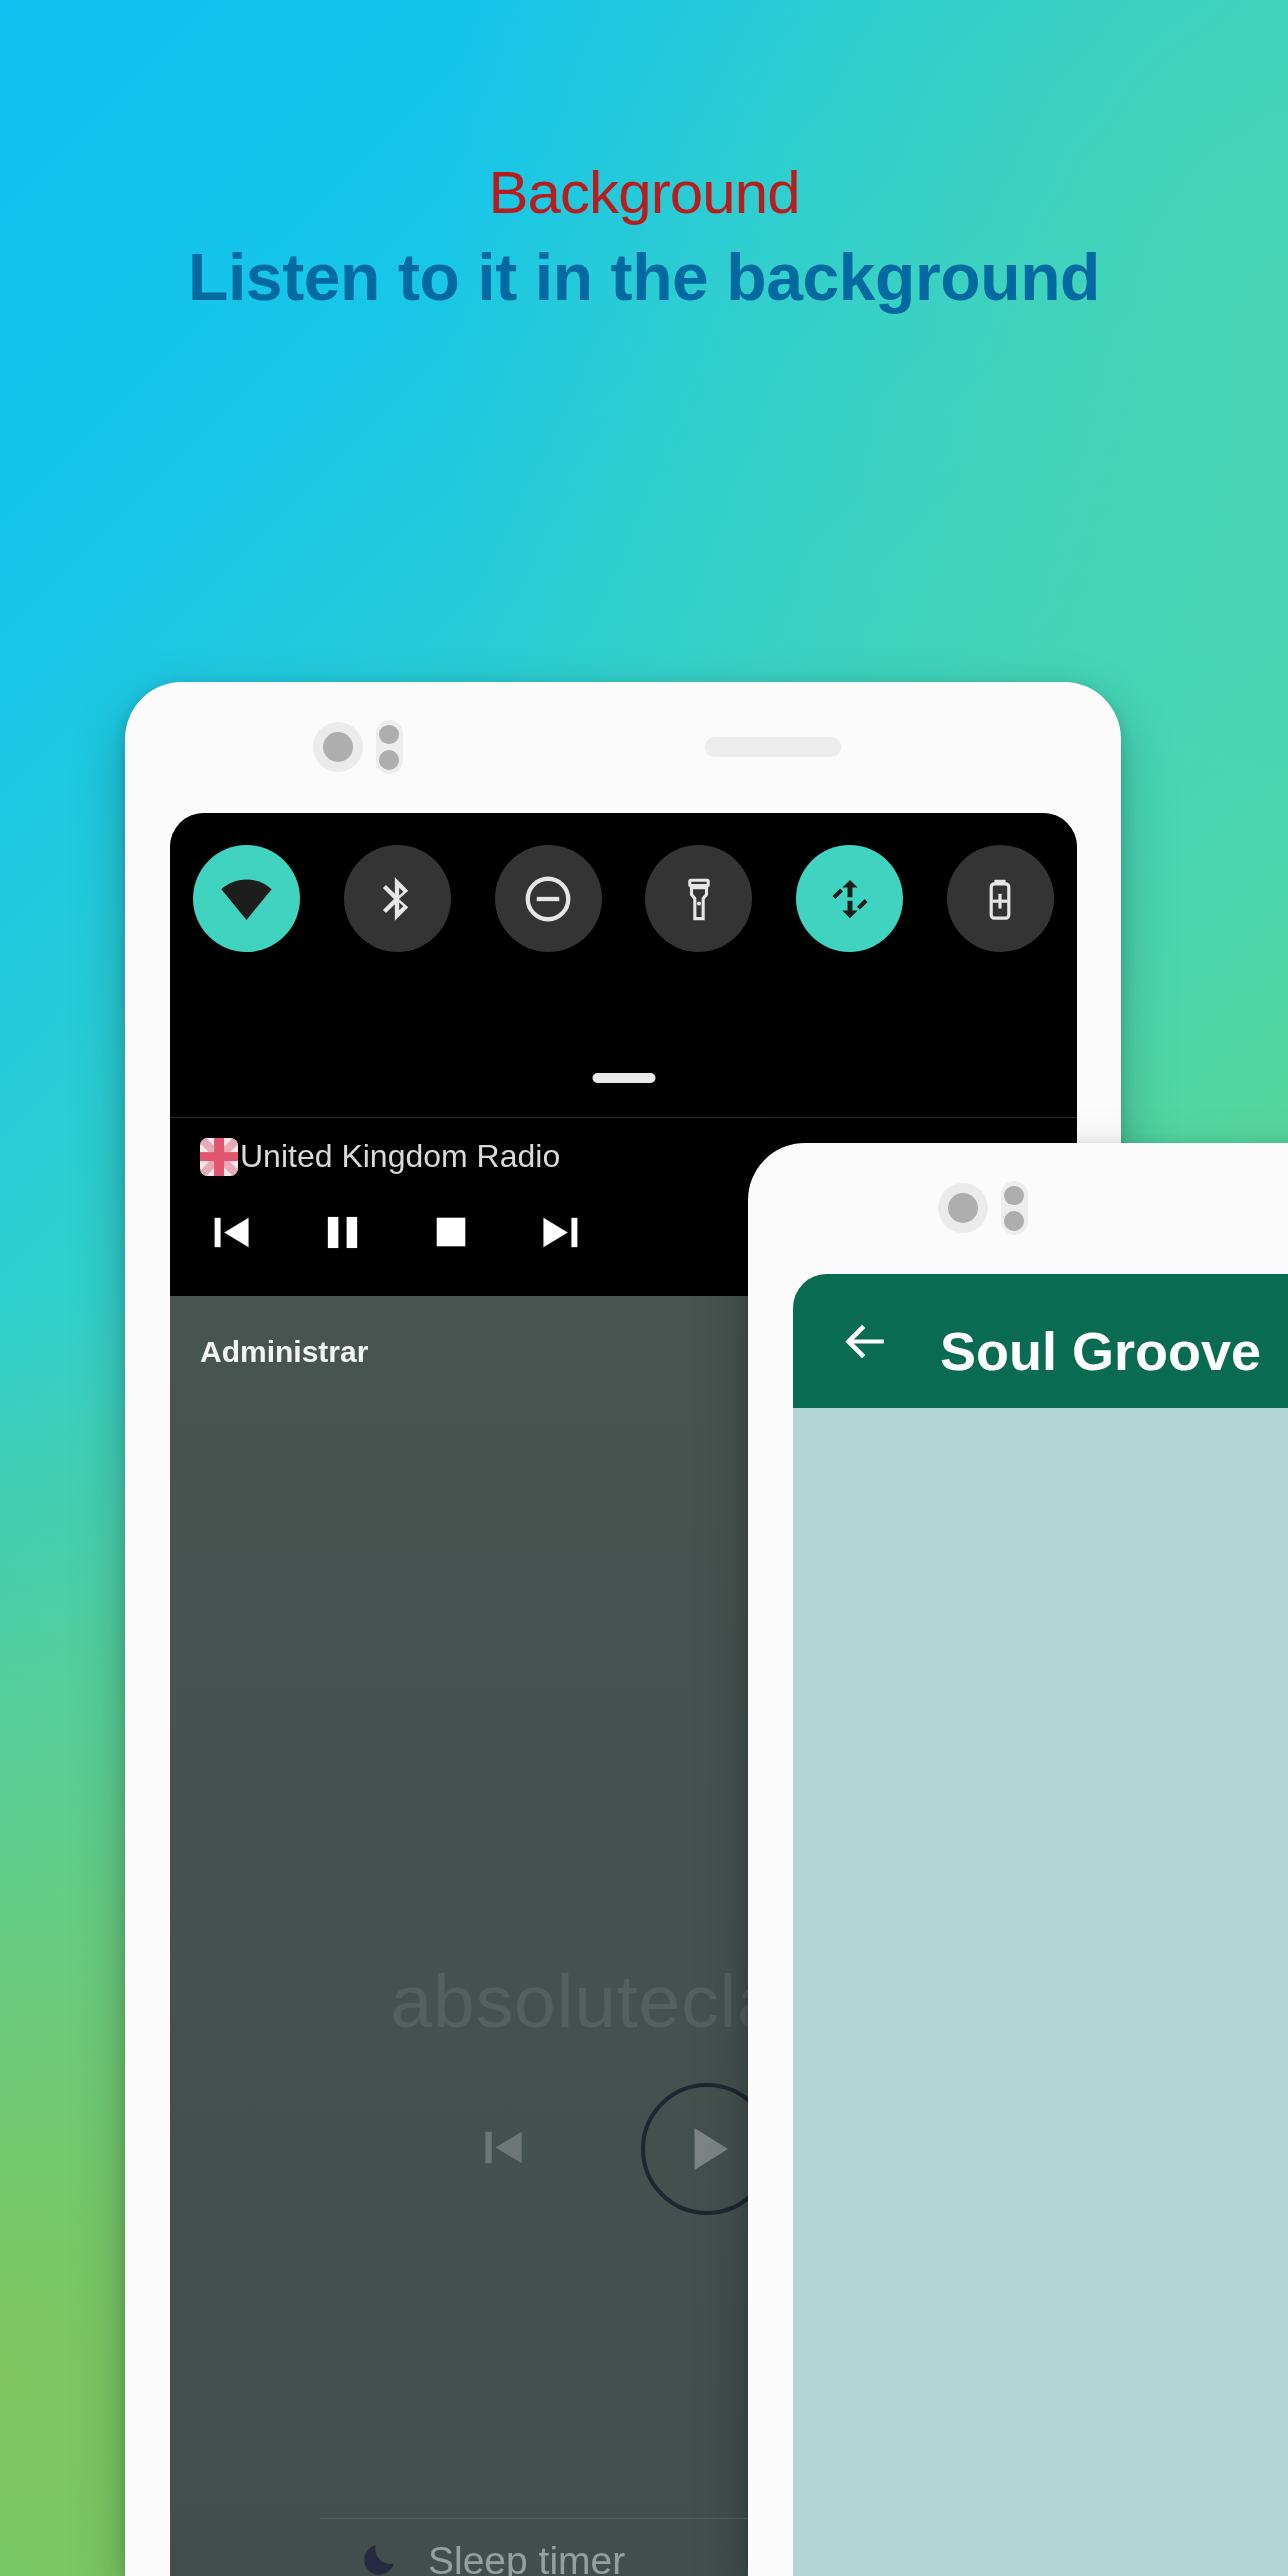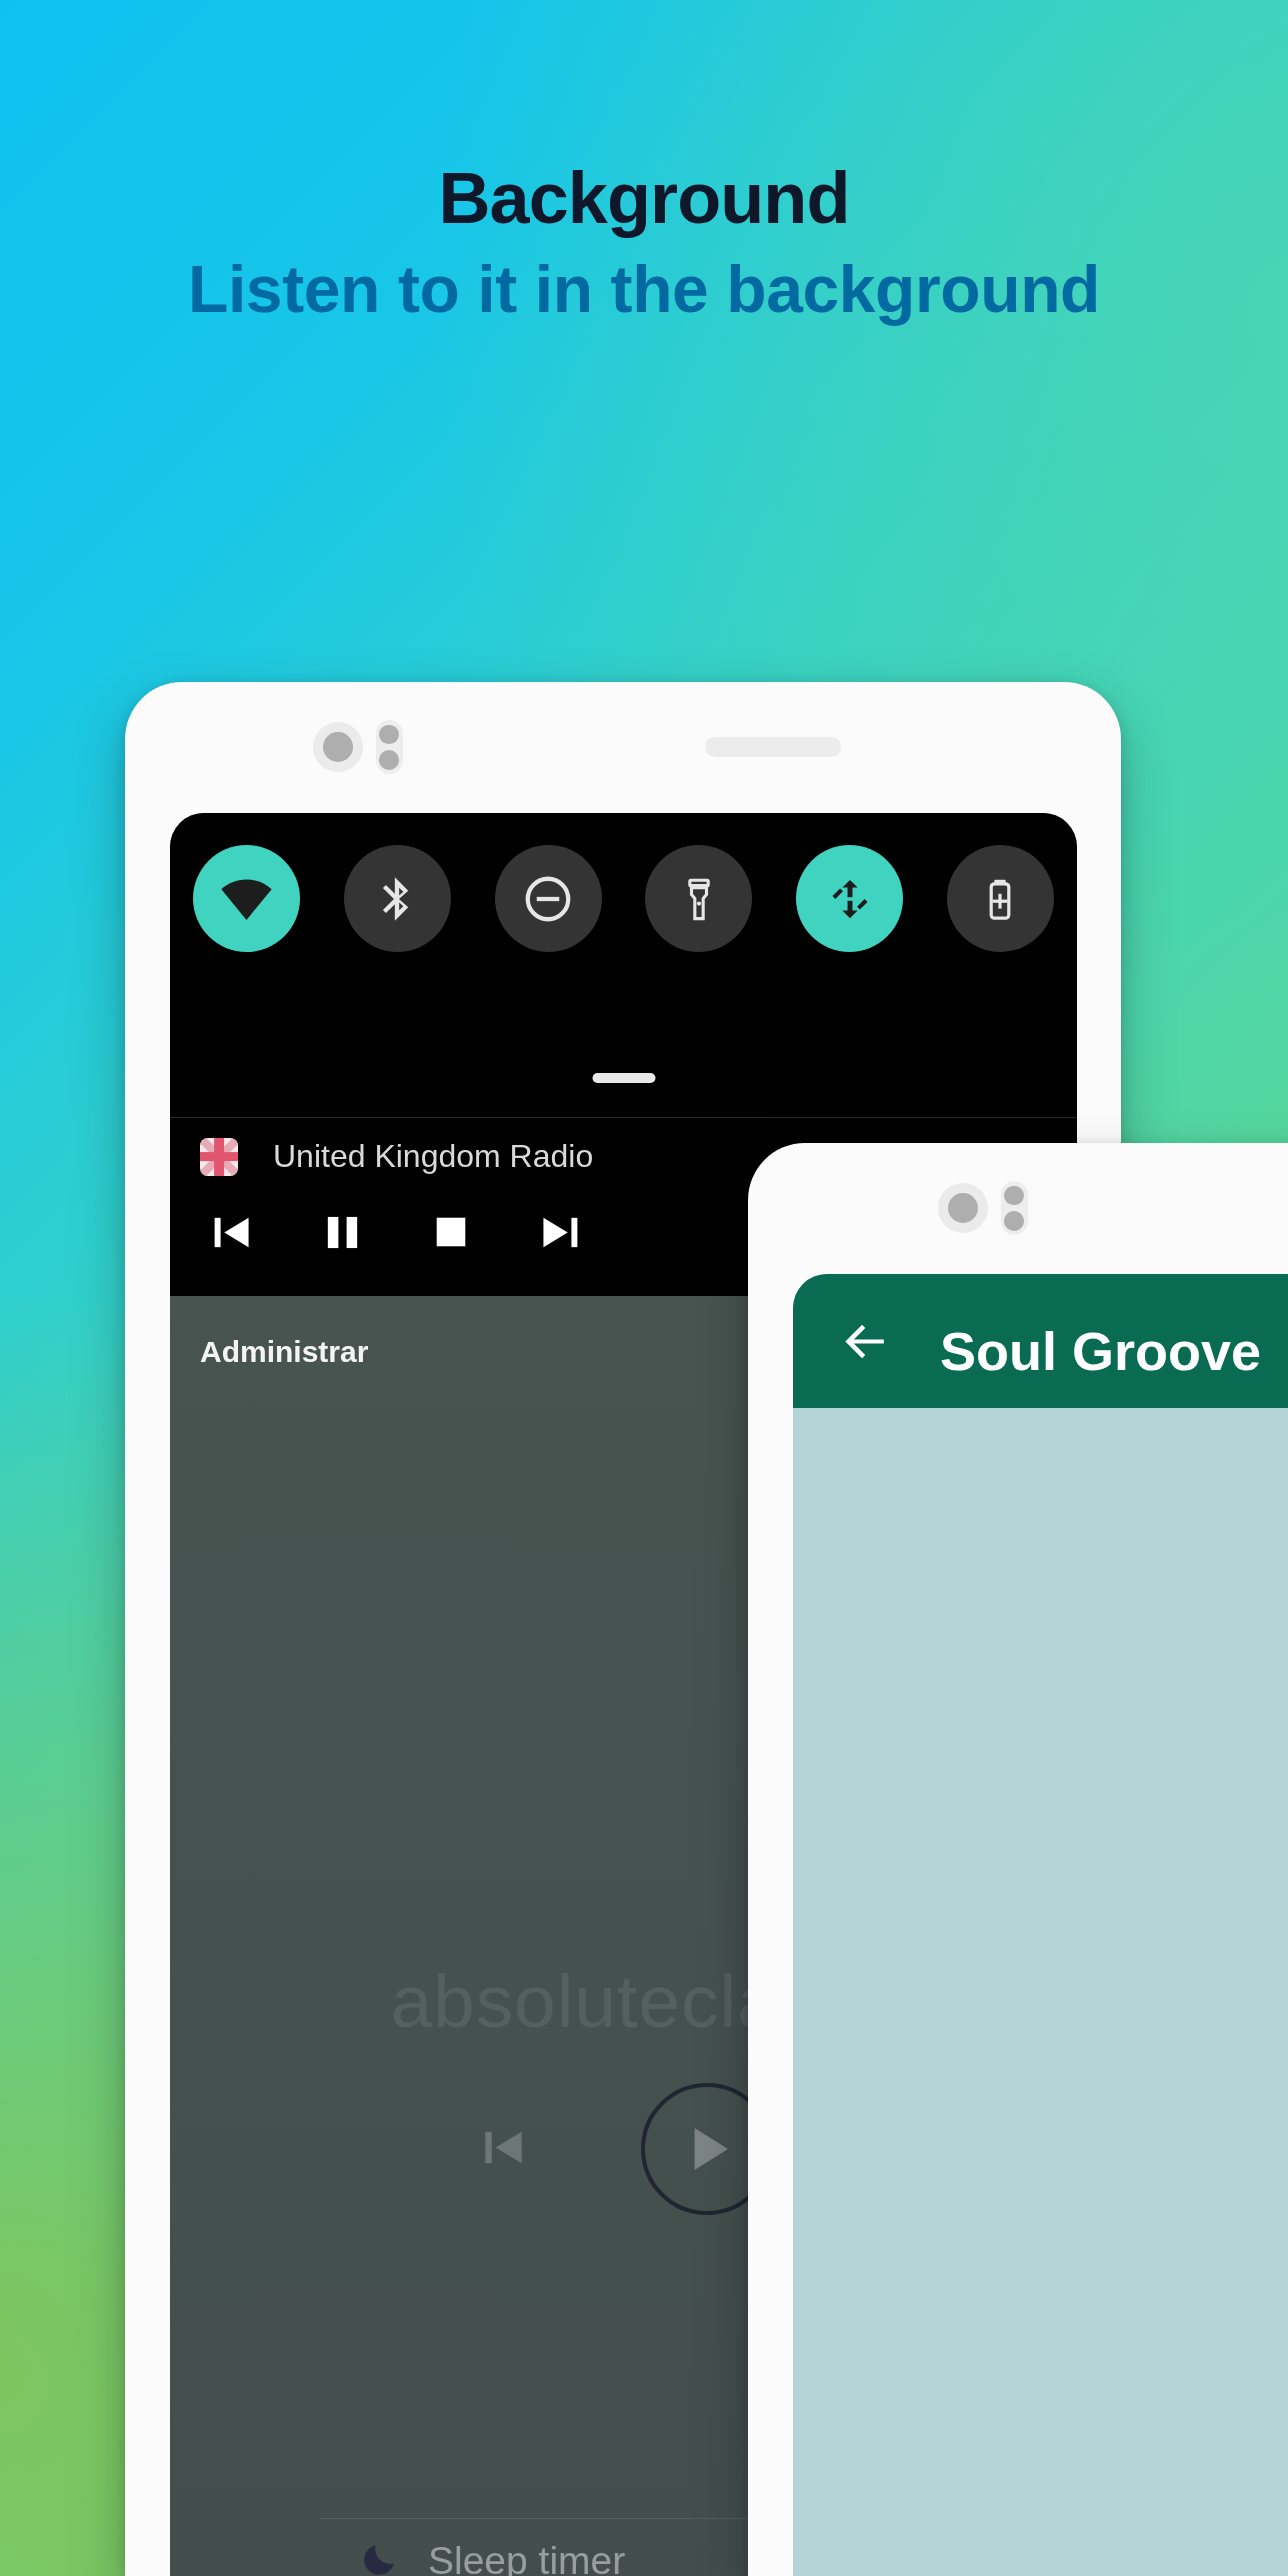--- a/index.html
+++ b/index.html
@@ -28,23 +28,23 @@
     pointer-events:none;
   }
 
   
   .headline {
     position:absolute; left:0; right:0; top:161px;
     text-align:center; z-index:5;
   }
   .headline .kicker {
     display:block;
-    font-size:72px;
-    font-weight:bold;
-    color:#0f172a;
+    font-size:60px;
+    font-weight:normal;
+    color:#b91c1c;
     letter-spacing:-0.9px;
     line-height:1.05;
   }
   .headline .sub {
     display:block;
     font-size:66px;
     font-weight:bold;
     color:#0369a1;
     line-height:1.22;
     letter-spacing:-0.4px;
@@ -128,21 +128,21 @@
   .drag-handle {
     position:absolute; left:50%; transform:translateX(-50%);
     bottom:34px;
     width:63px; height:9.8px; border-radius:5.4px; background:#e8e8e8;
   }
   .notif {
     background:#000;
     padding:19.7px 30px 36px 30px;
     border-top:0.9px solid #2b2b2b;
   }
-  .notif-head { display:flex; align-items:flex-start; gap:35px; }
+  .notif-head { display:flex; align-items:flex-start; gap:2px; }
   .uk-flag {
     width:38px; height:38px; border-radius:8px; overflow:hidden;
     position:relative; background:#f3e9ec; flex:0 0 auto;
   }
   .uk-flag i { position:absolute; display:block; background:#e8aab6; }
   .uk-flag .d1 { width:150%; height:8px; left:-25%; top:50%; transform:translateY(-50%) rotate(45deg); }
   .uk-flag .d2 { width:150%; height:8px; left:-25%; top:50%; transform:translateY(-50%) rotate(-45deg); }
   .uk-flag .v  { width:9.8px; height:100%; left:50%; top:0; transform:translateX(-50%); background:#e2556e; }
   .uk-flag .h  { width:100%; height:9.8px; top:50%; left:0; transform:translateY(-50%); background:#e2556e; }
   .notif-title { color:#d9d9d9; font-size:32px; }

